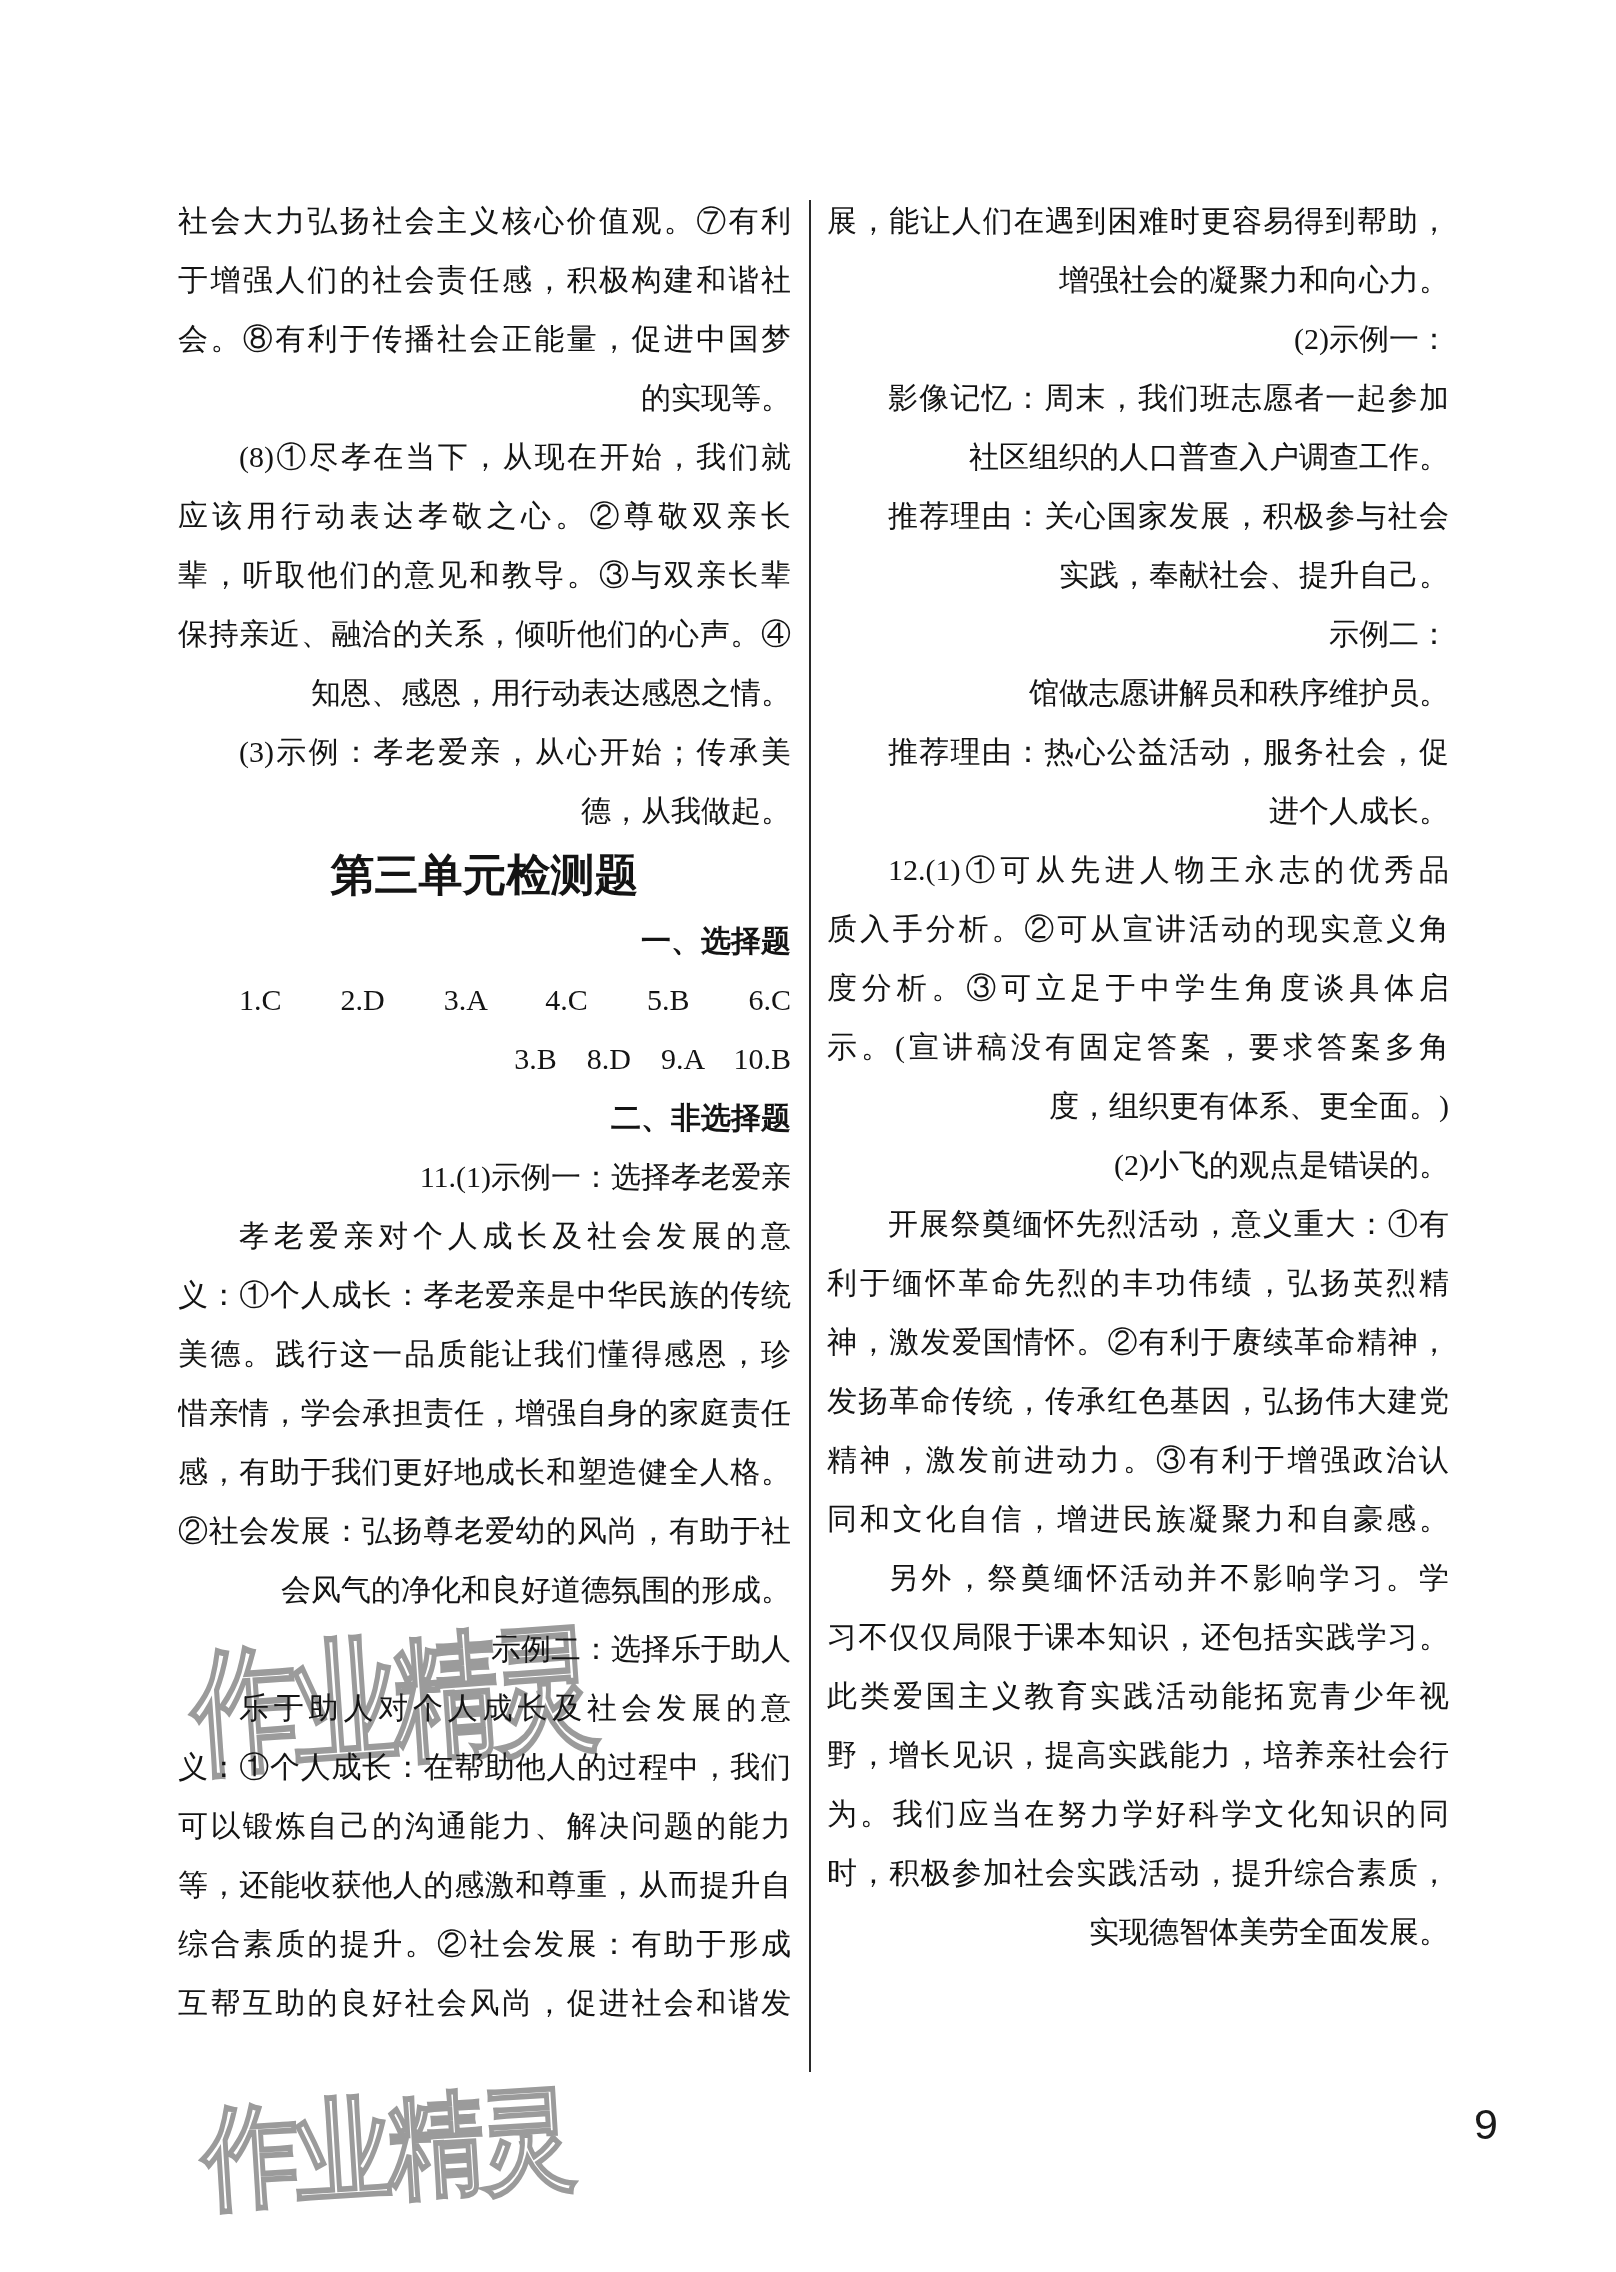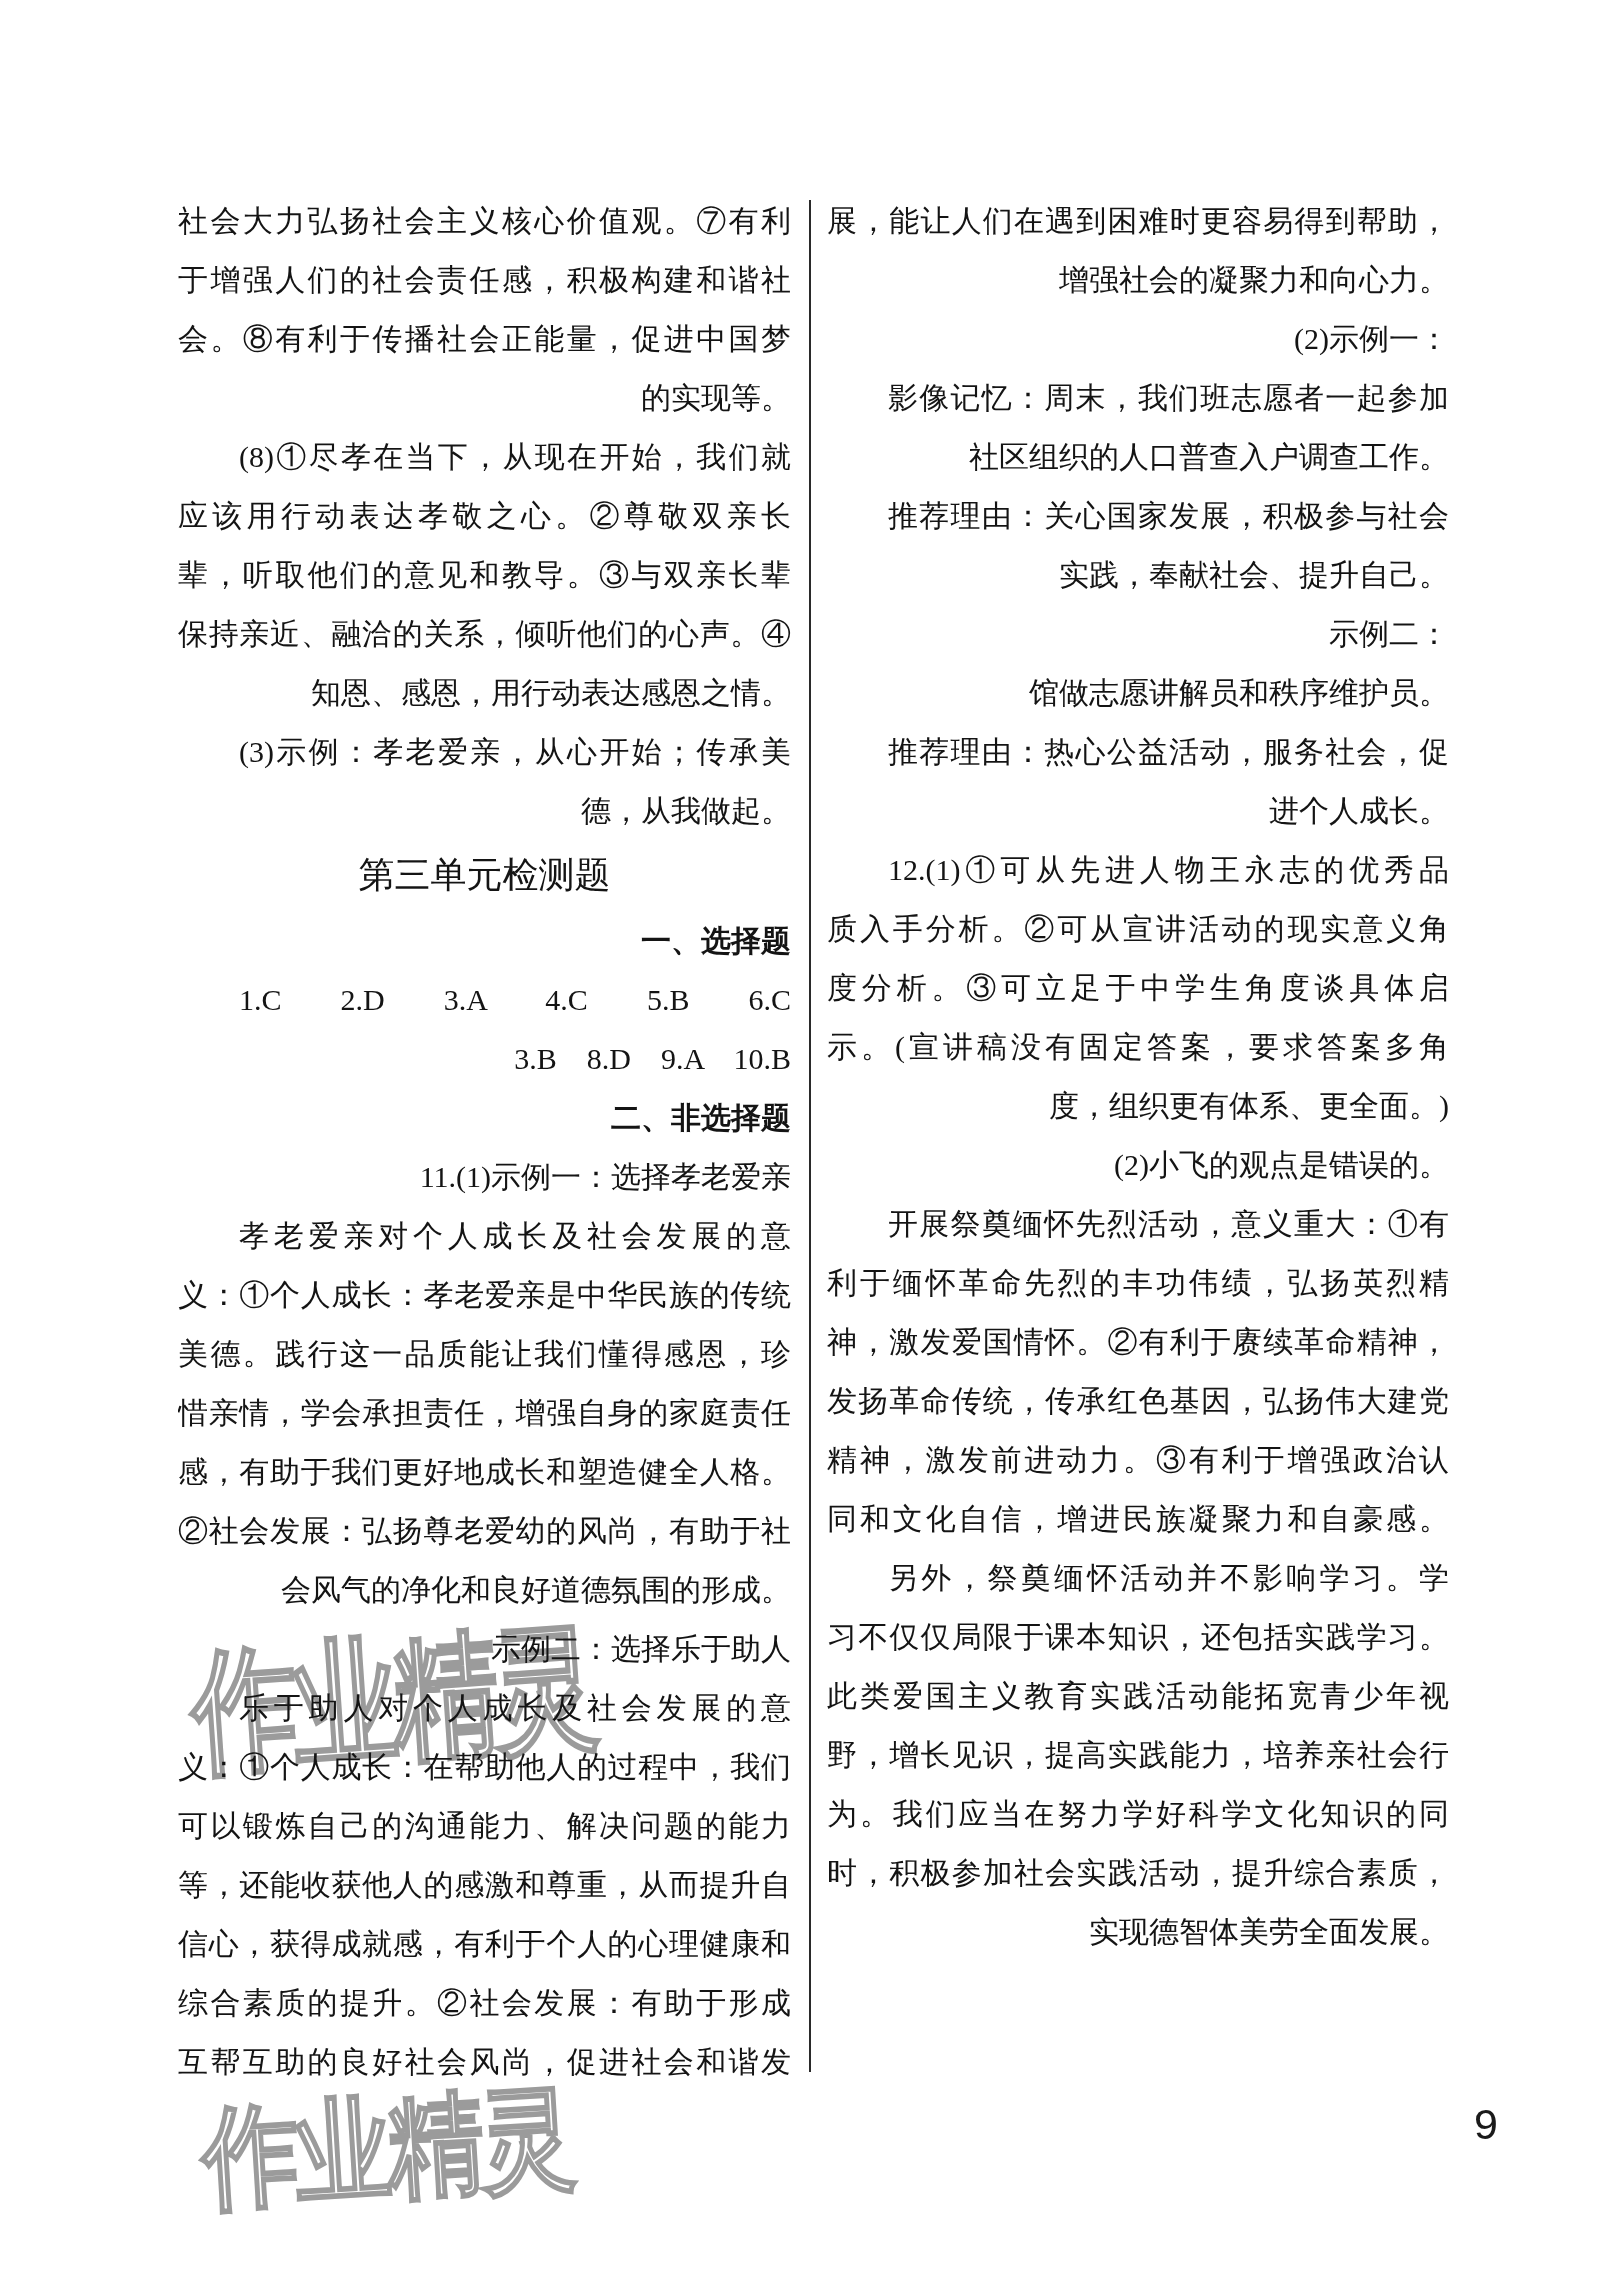--- a/index.html
+++ b/index.html
@@ -13,21 +13,21 @@
   #right-column{left:827px;width:622px;}
   .line{
     height:59px;line-height:59px;font-size:30px;color:#141414;
     overflow:hidden;letter-spacing:0;
   }
   .a-justify{text-align:justify;text-align-last:justify;text-justify:inter-character;}
   .a-left{text-align:right;white-space:nowrap;}
   .a-center{text-align:center;white-space:nowrap;}
   .indent{padding-left:61px;}
   .bold{font-weight:bold;}
-  .heading{height:71px;line-height:71px;font-size:36px;font-weight:normal;}
+  .heading{height:71px;line-height:71px;font-size:44px;font-weight:bold;}
   #column-divider{
     position:absolute;left:809px;top:200px;width:2.2px;height:1872px;
     background:#2a2a2a;
   }
   .watermark{
     position:absolute;white-space:nowrap;
     font-family:"Liberation Sans","DejaVu Sans",sans-serif;
     font-weight:bold;color:rgba(255,255,255,0);
     -webkit-text-stroke:2.2px #9b9b9b;
     transform-origin:left top;z-index:0;
@@ -76,21 +76,20 @@
     <div class="line a-justify">美德。践行这一品质能让我们懂得感恩，珍</div>
     <div class="line a-justify">惜亲情，学会承担责任，增强自身的家庭责任</div>
     <div class="line a-justify">感，有助于我们更好地成长和塑造健全人格。</div>
     <div class="line a-justify">②社会发展：弘扬尊老爱幼的风尚，有助于社</div>
     <div class="line a-left">会风气的净化和良好道德氛围的形成。</div>
     <div class="line a-left indent">示例二：选择乐于助人</div>
     <div class="line a-justify indent">乐于助人对个人成长及社会发展的意</div>
     <div class="line a-justify">义：①个人成长：在帮助他人的过程中，我们</div>
     <div class="line a-justify">可以锻炼自己的沟通能力、解决问题的能力</div>
     <div class="line a-justify">等，还能收获他人的感激和尊重，从而提升自</div>
-    <div class="line a-justify">信心，获得成就感，有利于个人的心理健康和</div>
     <div class="line a-justify">综合素质的提升。②社会发展：有助于形成</div>
     <div class="line a-justify">互帮互助的良好社会风尚，促进社会和谐发</div>
   </div>
 <div id="column-divider"></div>
 <div id="right-column" class="column">
     <div class="line a-justify">展，能让人们在遇到困难时更容易得到帮助，</div>
     <div class="line a-left">增强社会的凝聚力和向心力。</div>
     <div class="line a-left indent">(2)示例一：</div>
     <div class="line a-justify indent">影像记忆：周末，我们班志愿者一起参加</div>
     <div class="line a-left">社区组织的人口普查入户调查工作。</div>

